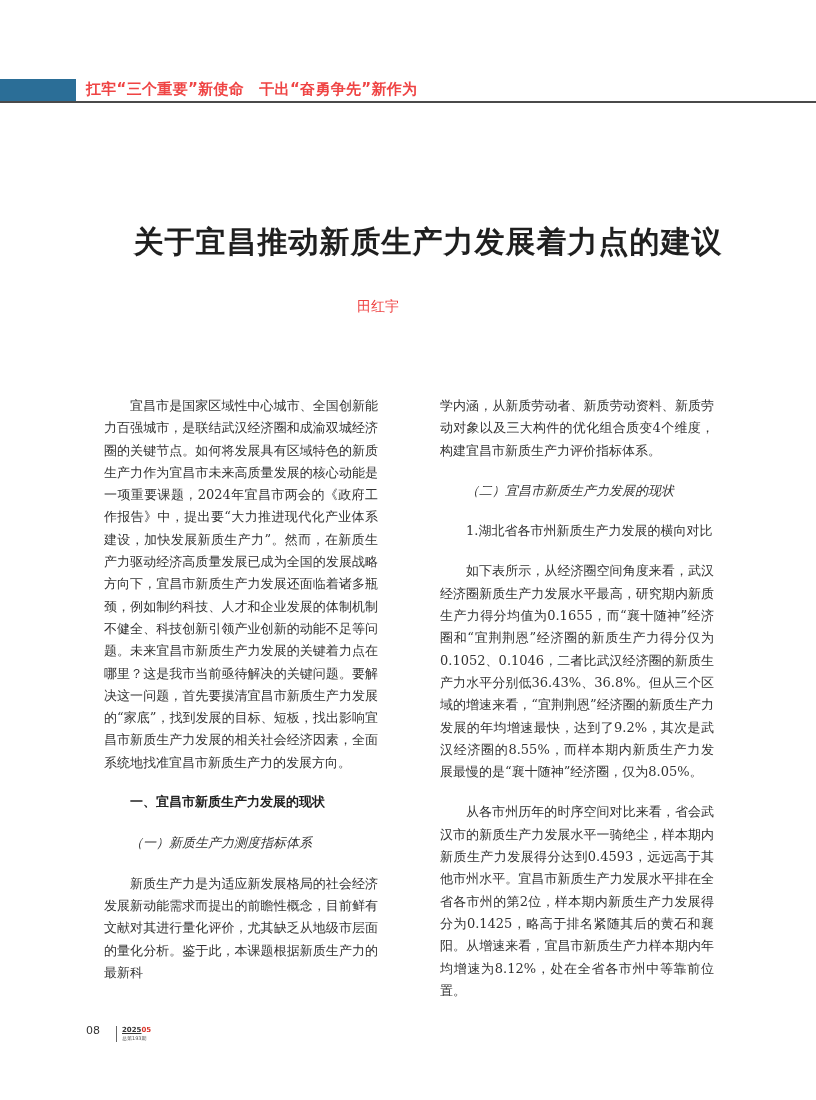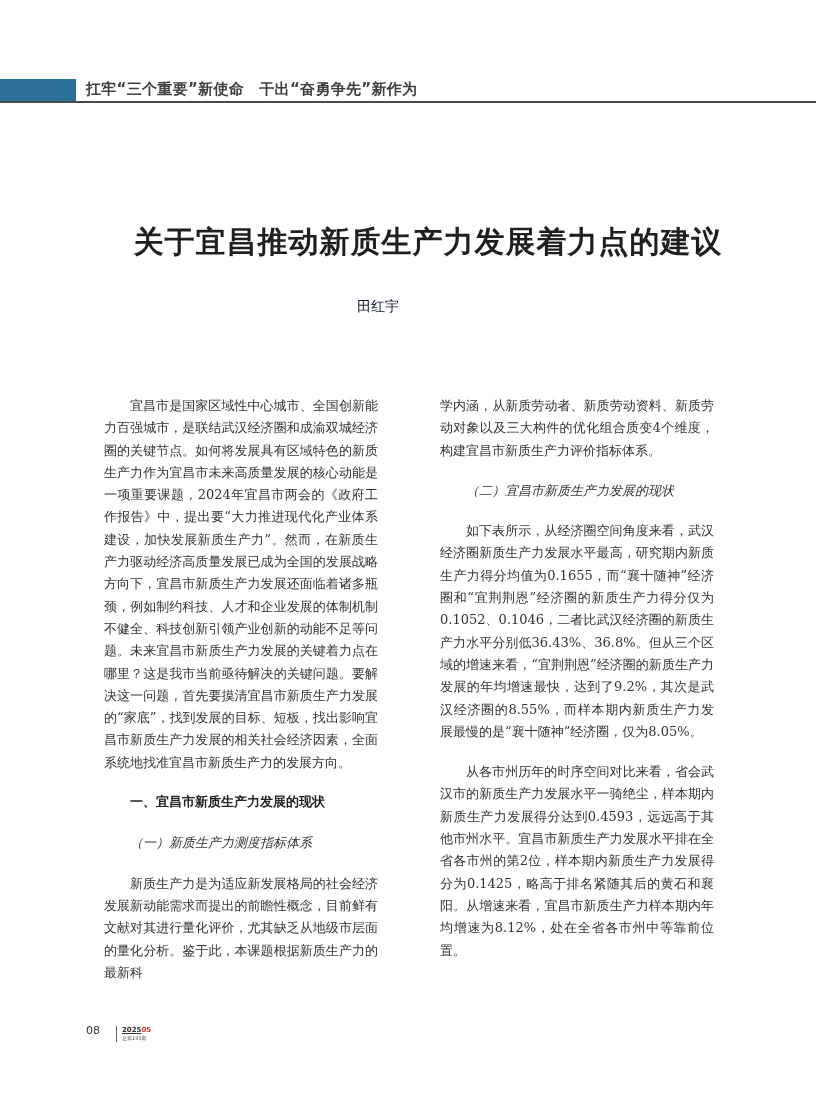--- a/index.html
+++ b/index.html
@@ -2,27 +2,27 @@
 <html><head>
 <meta charset="utf-8">
 <style>
   html, body { margin: 0; padding: 0; background: #ffffff; }
   body { width: 816px; height: 1100px; position: relative; overflow: hidden;
          font-family: "DejaVu Serif", "Liberation Serif", serif; color: #2a2a2a; }
 
   .header { position: absolute; top: 79px; left: 0; width: 816px; height: 22px; }
   .header-bar { position: absolute; left: 0; top: 0; width: 76px; height: 22px; background: #2b6e97; }
   .header-title { position: absolute; left: 86px; top: 1px; font-family: "DejaVu Sans", sans-serif;
-                  font-weight: bold; font-size: 15px; color: #404040; letter-spacing: 0.3px; white-space: pre; }
+                  font-weight: bold; font-size: 15px; color: #ef4444; letter-spacing: 0.3px; white-space: pre; }
   .header-rule { position: absolute; left: 0; top: 101px; width: 816px; height: 2px; background: #4a4a4a; }
 
   .title { position: absolute; top: 222px; left: 0; width: 816px; text-align: center;
            font-family: "DejaVu Serif", serif; font-weight: bold; font-size: 30px; color: #1f1f1f; letter-spacing: 1px; padding-left: 20px; }
   .author { position: absolute; top: 298px; left: 0; width: 756px; text-align: center;
-            font-family: Liberation Mono, monospace; font-size: 14px; color: #0f172a; }
+            font-family: Liberation Mono, monospace; font-size: 14px; color: #ef4444; }
 
   .col { position: absolute; top: 377px; width: 310px; font-size: 13px; line-height: 22.3px;
          text-align: justify; color: #333; }
   .col-left { left: 86px; }
   .col-right { left: 422px; }
   .col p { margin: 18px; }
   .col .indent { text-indent: 2em; }
   .col .h1 { text-indent: 2em; font-family: Liberation Mono, monospace; font-weight: bold; color: #222; }
   .col .h2 { text-indent: 2em; font-style: italic; color: #333; }
 
@@ -49,20 +49,21 @@
 <div class="col col-left">
   <p class="indent">宜昌市是国家区域性中心城市、全国创新能力百强城市，是联结武汉经济圈和成渝双城经济圈的关键节点。如何将发展具有区域特色的新质生产力作为宜昌市未来高质量发展的核心动能是一项重要课题，2024年宜昌市两会的《政府工作报告》中，提出要“大力推进现代化产业体系建设，加快发展新质生产力”。然而，在新质生产力驱动经济高质量发展已成为全国的发展战略方向下，宜昌市新质生产力发展还面临着诸多瓶颈，例如制约科技、人才和企业发展的体制机制不健全、科技创新引领产业创新的动能不足等问题。未来宜昌市新质生产力发展的关键着力点在哪里？这是我市当前亟待解决的关键问题。要解决这一问题，首先要摸清宜昌市新质生产力发展的“家底”，找到发展的目标、短板，找出影响宜昌市新质生产力发展的相关社会经济因素，全面系统地找准宜昌市新质生产力的发展方向。</p>
   <p class="h1">一、宜昌市新质生产力发展的现状</p>
   <p class="h2">（一）新质生产力测度指标体系</p>
   <p class="indent">新质生产力是为适应新发展格局的社会经济发展新动能需求而提出的前瞻性概念，目前鲜有文献对其进行量化评价，尤其缺乏从地级市层面的量化分析。鉴于此，本课题根据新质生产力的最新科</p>
 </div>
 
 <div class="col col-right">
   <p>学内涵，从新质劳动者、新质劳动资料、新质劳动对象以及三大构件的优化组合质变4个维度，构建宜昌市新质生产力评价指标体系。</p>
   <p class="h2">（二）宜昌市新质生产力发展的现状</p>
+  <p class="indent">1.湖北省各市州新质生产力发展的横向对比</p>
   <p class="indent">如下表所示，从经济圈空间角度来看，武汉经济圈新质生产力发展水平最高，研究期内新质生产力得分均值为0.1655，而“襄十随神”经济圈和“宜荆荆恩”经济圈的新质生产力得分仅为0.1052、0.1046，二者比武汉经济圈的新质生产力水平分别低36.43%、36.8%。但从三个区域的增速来看，“宜荆荆恩”经济圈的新质生产力发展的年均增速最快，达到了9.2%，其次是武汉经济圈的8.55%，而样本期内新质生产力发展最慢的是“襄十随神”经济圈，仅为8.05%。</p>
   <p class="indent">从各市州历年的时序空间对比来看，省会武汉市的新质生产力发展水平一骑绝尘，样本期内新质生产力发展得分达到0.4593，远远高于其他市州水平。宜昌市新质生产力发展水平排在全省各市州的第2位，样本期内新质生产力发展得分为0.1425，略高于排名紧随其后的黄石和襄阳。从增速来看，宜昌市新质生产力样本期内年均增速为8.12%，处在全省各市州中等靠前位置。</p>
 </div>
 
 <div class="footer">
   <span class="page-num">08</span>
   <span class="footer-sep"></span>
   <span class="issue">
     <span class="yr">2025</span><span class="no">05</span>
     <span class="total">总第193期</span>

